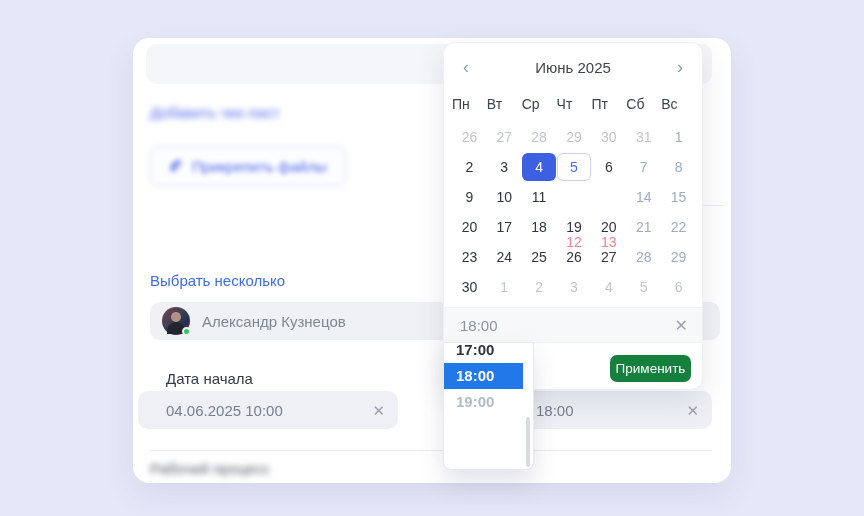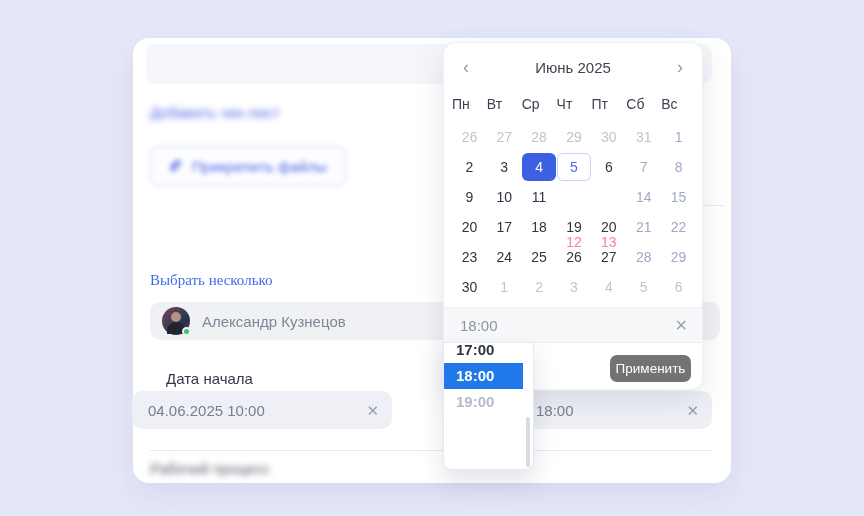--- a/index.html
+++ b/index.html
@@ -41,21 +41,21 @@
     position:absolute; left:560px; top:205px; width:164px; height:1px;
     background:#e9ebf1;
   }
 
   .label-dark {
     position:absolute; font-size:15px; color:#333a47; font-weight:400;
   }
   .responsible-label { left:150px; top:244px; }
   .select-multi {
     position:absolute; left:150px; top:272px;
-    font-size:15px; color:#3e6ce8; cursor:pointer;font-family:Liberation Serif, serif;
+    font-size:15px; color:#3e6ce8; cursor:pointer;
   }
   .person-row {
     position:absolute; left:150px; top:302px; width:570px; height:38px;
     background:#f0f1f5; border-radius:10px;
     display:flex; align-items:center; padding:0 12px; gap:12px; cursor:pointer;
   }
   .avatar {
     position:relative; width:28px; height:28px; border-radius:50%;
     background:linear-gradient(135deg,#7d4450 0%,#3a3f55 45%,#23304f 70%,#8a2f3c 100%);
     flex:0 0 auto;
@@ -80,21 +80,21 @@
     background:#eef0f5; border-radius:10px;
     display:flex; align-items:center; font-size:15px; color:#757f8f;
     cursor:text;
   }
   .field .val { padding-left:16px; }
   .field.end .val { padding-left:84px; }
   .field .clear {
     position:absolute; right:13px; top:50%; transform:translateY(-50%);
     font-size:15px; color:#98a1b2; cursor:pointer; line-height:1;
   }
-  .field.start { left:132px; }
+  .field.start { left:138px;padding-left:12px; }
   .field.end { left:452px; }
 
   .bottom-divider {
     position:absolute; left:150px; top:450px; width:562px; height:1px;
     background:#e8eaf0;
   }
   .bottom-blur {
     position:absolute; left:150px; top:460px;
     font-size:15px; color:#565c68;
   }
@@ -139,21 +139,21 @@
     position:absolute; left:0; top:264px; width:100%; height:36px;
     background:#f7f8fa; border-top:1px solid #eef0f3; border-bottom:1px solid #eef0f3;
     display:flex; align-items:center; cursor:text;
   }
   .time-band .tval { padding-left:16px; font-size:15px; color:#8a94a4; }
   .time-band .clear {
     position:absolute; right:14px; font-size:16px; color:#9aa3b2; cursor:pointer;
   }
   .apply-btn {
     position:absolute; right:11px; top:312px; width:81px; height:27px;
-    background:#737373; color:#ffffff; font-size:13.5px;
+    background:#15803d; color:#ffffff; font-size:13.5px;
     border:none; border-radius:7px; cursor:pointer;
     display:flex; align-items:center; justify-content:center;
     font-family:"Liberation Sans", sans-serif;
   }
 
   
   .dropdown {
     position:absolute; left:443px; top:342px; width:91px; height:128px;
     background:#ffffff; border:1px solid #e7e9ee;
     border-radius:0 0 8px 8px;

